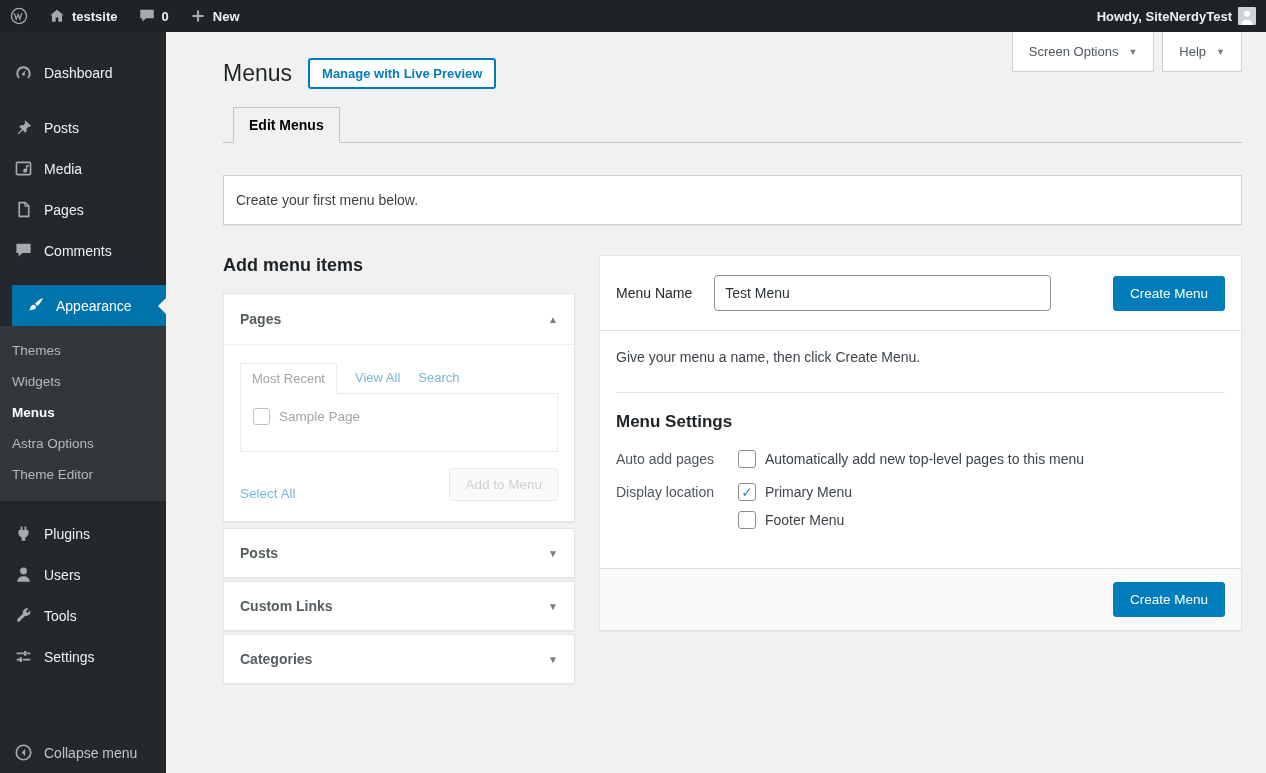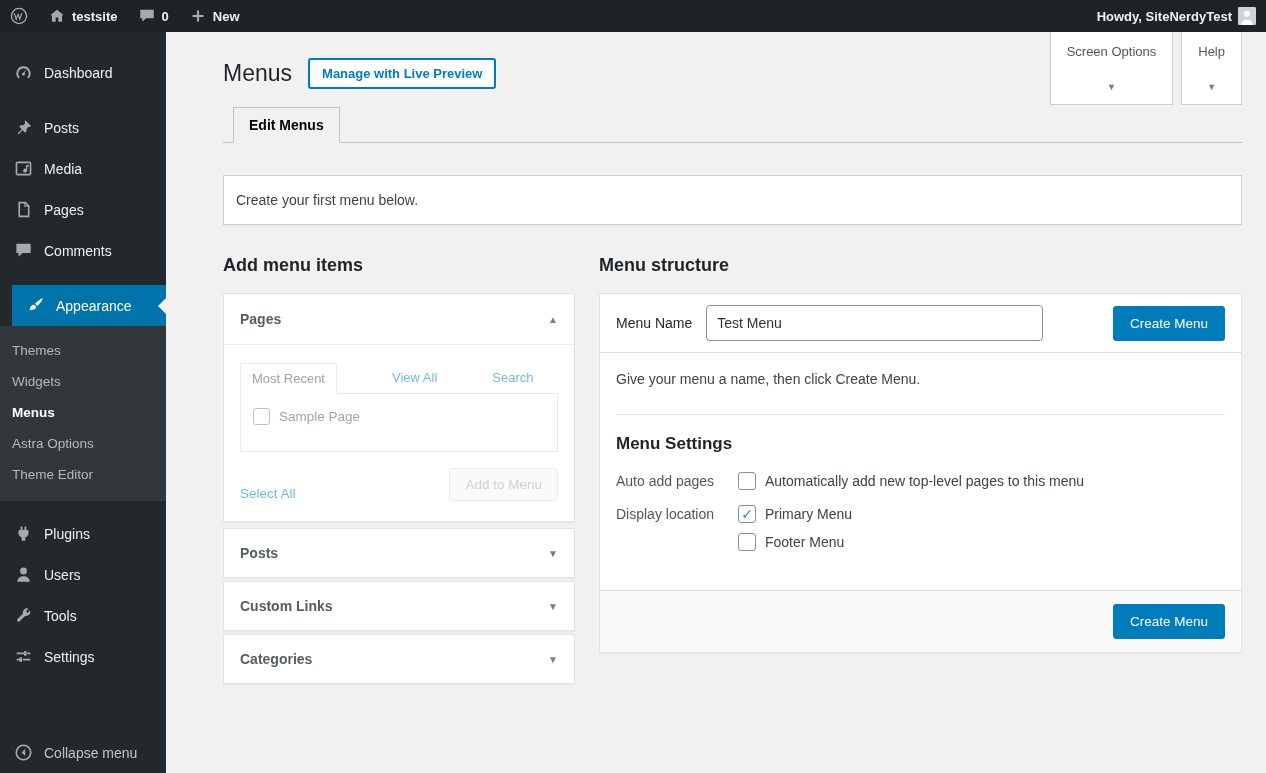--- a/index.html
+++ b/index.html
@@ -36,21 +36,21 @@
     border:8px solid transparent; border-right-color:#f1f1f1; }
   .submenu { background:#32373c; padding:9px 0 11px; }
   .submenu-item { padding:8px 12px; font-size:13.5px; color:#b4b9be; cursor:pointer; }
   .submenu-item.current { color:#fff; font-weight:700; }
   .menu-item.collapse { position:absolute; bottom:0; left:0; right:0; color:#c3c4c7;text-align:right; }
 
   
   #content { position:absolute; left:197px; top:32px; right:0; bottom:0; background:#f1f1f1; }
   .meta-links { position:absolute; top:0; right:24px; display:flex; gap:8px; z-index:10; }
   .meta-link { background:#fff; border:1px solid #ccd0d4; border-top:none;
-    padding:12px 16px; color:#50575e; font-size:13px; display:flex; align-items:center; gap:23px; cursor:pointer;flex-direction:column; }
+    padding:12px 16px; color:#50575e; font-size:13px; display:flex; align-items:center; gap:10px; cursor:pointer; }
   .meta-link .arrow { font-size:9px; color:#787c82; }
 
   .wrap { padding:26px 24px 0 26px; }
   .title-row { display:flex; align-items:center; }
   h1.page-title { font-size:23px; font-weight:400; color:#1d2327; line-height:1.3; }
   .page-title-action { margin-left:16px; background:#fff; border:2px solid #007cba;
     color:#007cba; font-weight:600; font-size:13px; padding:6px 12px; border-radius:3px;
     cursor:pointer; font-family:inherit; }
 
   .nav-tab-wrapper { margin-top:18px; border-bottom:1px solid #c3c4c7; padding-left:10px; }
@@ -69,37 +69,37 @@
   
   .metabox { background:#fff; border:1px solid #e2e4e7; box-shadow:0 1px 1px rgba(0,0,0,.04); margin-bottom:6px; }
   .metabox-header { display:flex; justify-content:space-between; align-items:center;
     padding:17px 16px; cursor:pointer; border-bottom:1px solid #eee; }
   .metabox-title { font-size:14px; font-weight:600; color:#555d61; }
   .acc-arrow { font-size:10px; color:#787c82; }
   .metabox-body { padding:18px 16px 20px; opacity:.55; }
   .inner-tabs { display:flex; align-items:flex-end; gap:18px; position:relative; z-index:1; }
   .inner-tab { border:1px solid #dcdcde; border-bottom-color:#fff; background:#fff;
     padding:7px 11px; margin-bottom:-1px; font-size:13px; color:#50575e; cursor:pointer; }
-  .inner-tab-link { font-size:13px; color:#007cba; padding:7px 0 8px; cursor:pointer; text-decoration:none;margin-left:37px; }
+  .inner-tab-link { font-size:13px; color:#007cba; padding:7px 0 8px; cursor:pointer; text-decoration:none; }
   .tab-panel { border:1px solid #dcdcde; padding:14px 12px 26px; }
   .check-row { display:flex; align-items:center; gap:9px; font-size:13.5px; color:#50575e; cursor:pointer; }
   .checkbox { width:17px; height:17px; flex:none; background:#fff; border:1px solid #8c8f94;
     border-radius:3px; display:flex; align-items:center; justify-content:center; }
   .checkbox .checkmark { color:#3582c4; font-size:14px; font-weight:700; line-height:1; }
   .box-actions { display:flex; justify-content:space-between; align-items:flex-end; margin-top:16px; }
   .select-all { font-size:13.5px; color:#007cba; cursor:pointer; text-decoration:none; }
   .button-disabled { background:#f6f7f7; border:1px solid #dcdcde; color:#a7aaad;
     padding:8px 15px; font-size:13.5px; border-radius:3px; font-family:inherit; }
   .accordion { background:#fff; border:1px solid #e2e4e7; box-shadow:0 1px 1px rgba(0,0,0,.04);
     margin-bottom:3px; padding:16px; display:flex; justify-content:space-between; align-items:center; cursor:pointer; }
   .acc-title { font-size:14px; font-weight:600; color:#555d61; }
 
   
   .menu-structure-box { background:#fff; border:1px solid #e2e4e7; box-shadow:0 1px 1px rgba(0,0,0,.04); }
-  .name-row { display:flex; align-items:center; gap:14px; padding:11px 16px; border-bottom:1px solid #dcdcde; }
+  .name-row { display:flex; align-items:center; gap:22px; padding:19px 16px; border-bottom:1px solid #dcdcde; }
   .name-label { font-size:14px; color:#23282d; white-space:nowrap; }
   #menu-name { width:337px; height:36px; border:1px solid #8c8f94; border-radius:4px;
     padding:0 10px; font-size:14px; color:#2c3338; font-family:inherit; background:#fff; }
   .spacer { flex:1; }
   .button-primary { background:#007cba; border:1px solid #007cba; color:#fff; height:35px;
     padding:0 16px; font-size:13.5px; border-radius:3px; cursor:pointer; font-family:inherit; }
   .box-inner { padding:0 16px; }
   .hint { font-size:14px; color:#3c434a; padding:18px 0 27px; }
   .menu-settings { border-top:1px solid #e2e4e7; padding-bottom:24px; }
   .menu-settings h3 { font-size:17px; font-weight:600; color:#1d2327; margin:19px 0 18px; }
@@ -335,21 +335,20 @@
           <span class="acc-title">Custom Links</span>
           <span class="acc-arrow">▼</span>
         </div>
         <div class="accordion">
           <span class="acc-title">Categories</span>
           <span class="acc-arrow">▼</span>
         </div>
       </div>
 
       <div class="col-right">
-        <h2 class="col-heading">Menu structure</h2>
 
         <div class="menu-structure-box">
           <div class="name-row">
             <span class="name-label">Menu Name</span>
             <input id="menu-name" type="text" value="Test Menu" style="">
             <span class="spacer"></span>
             <button class="button-primary">Create Menu</button>
           </div>
 
           <div class="box-inner">

